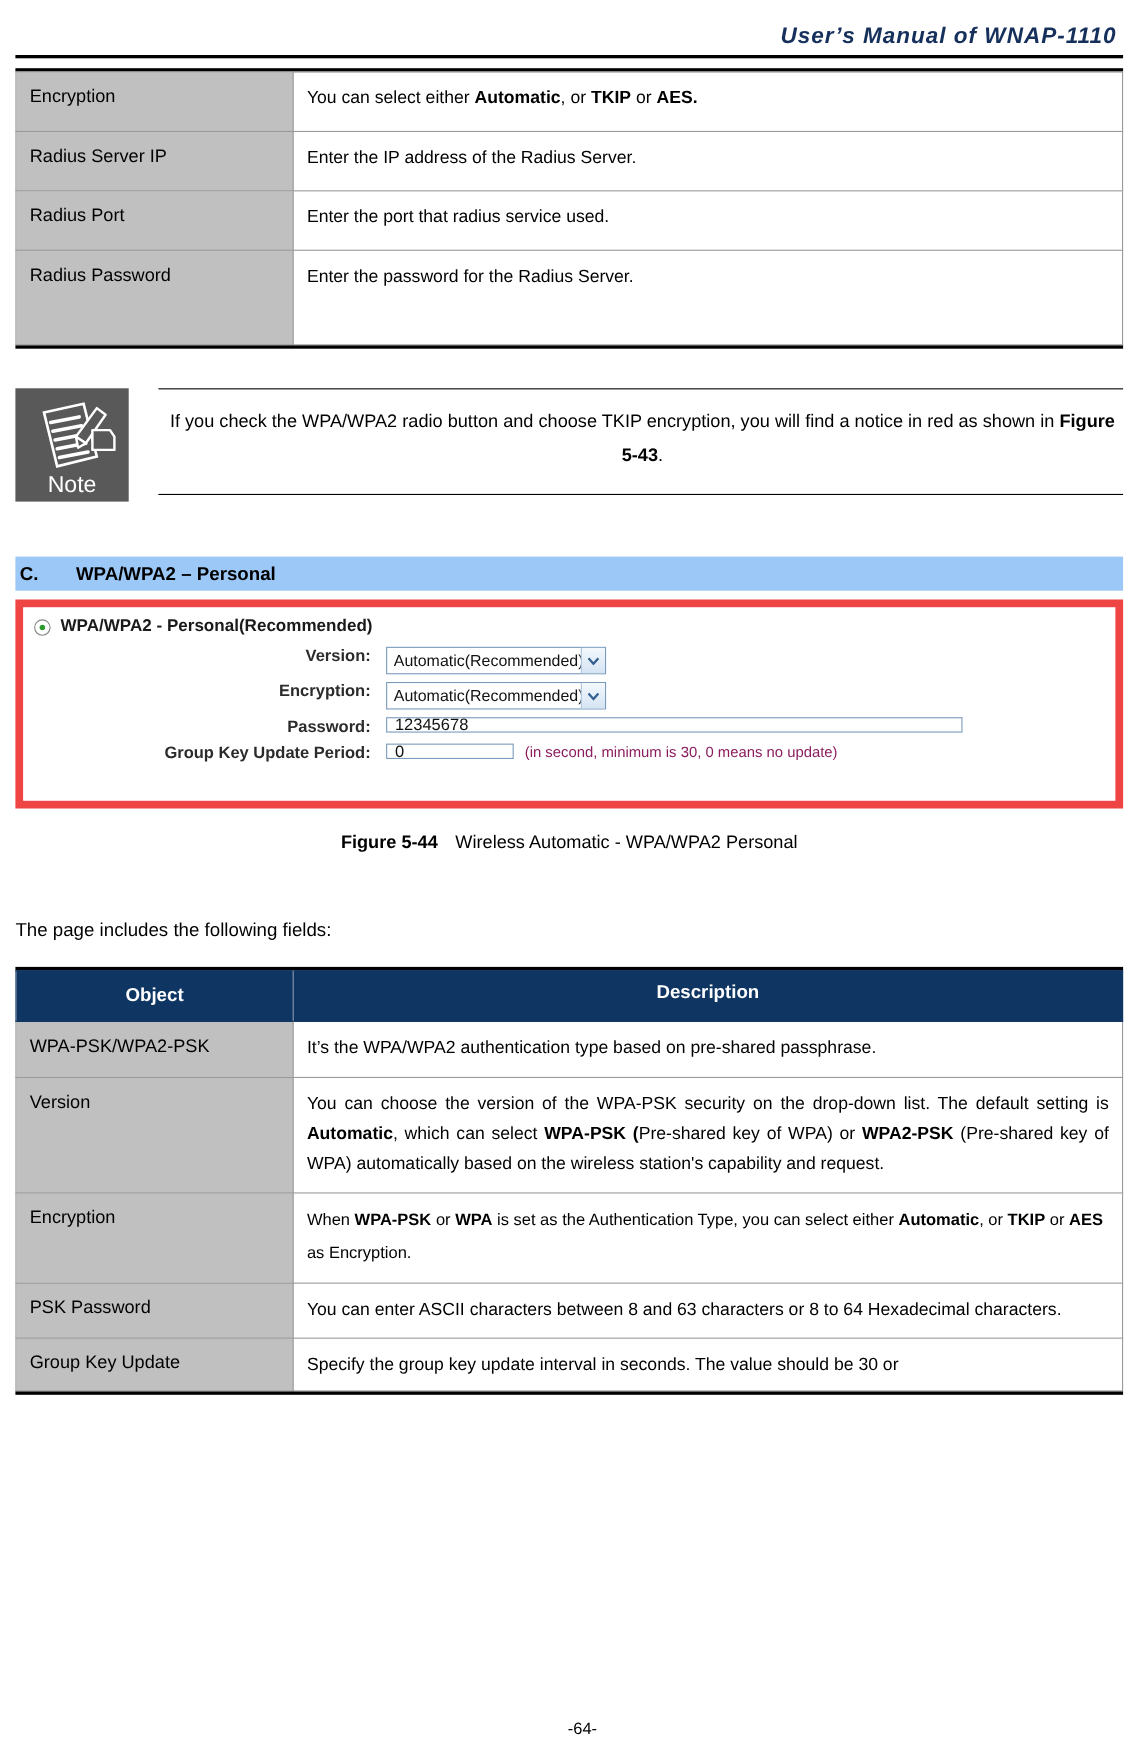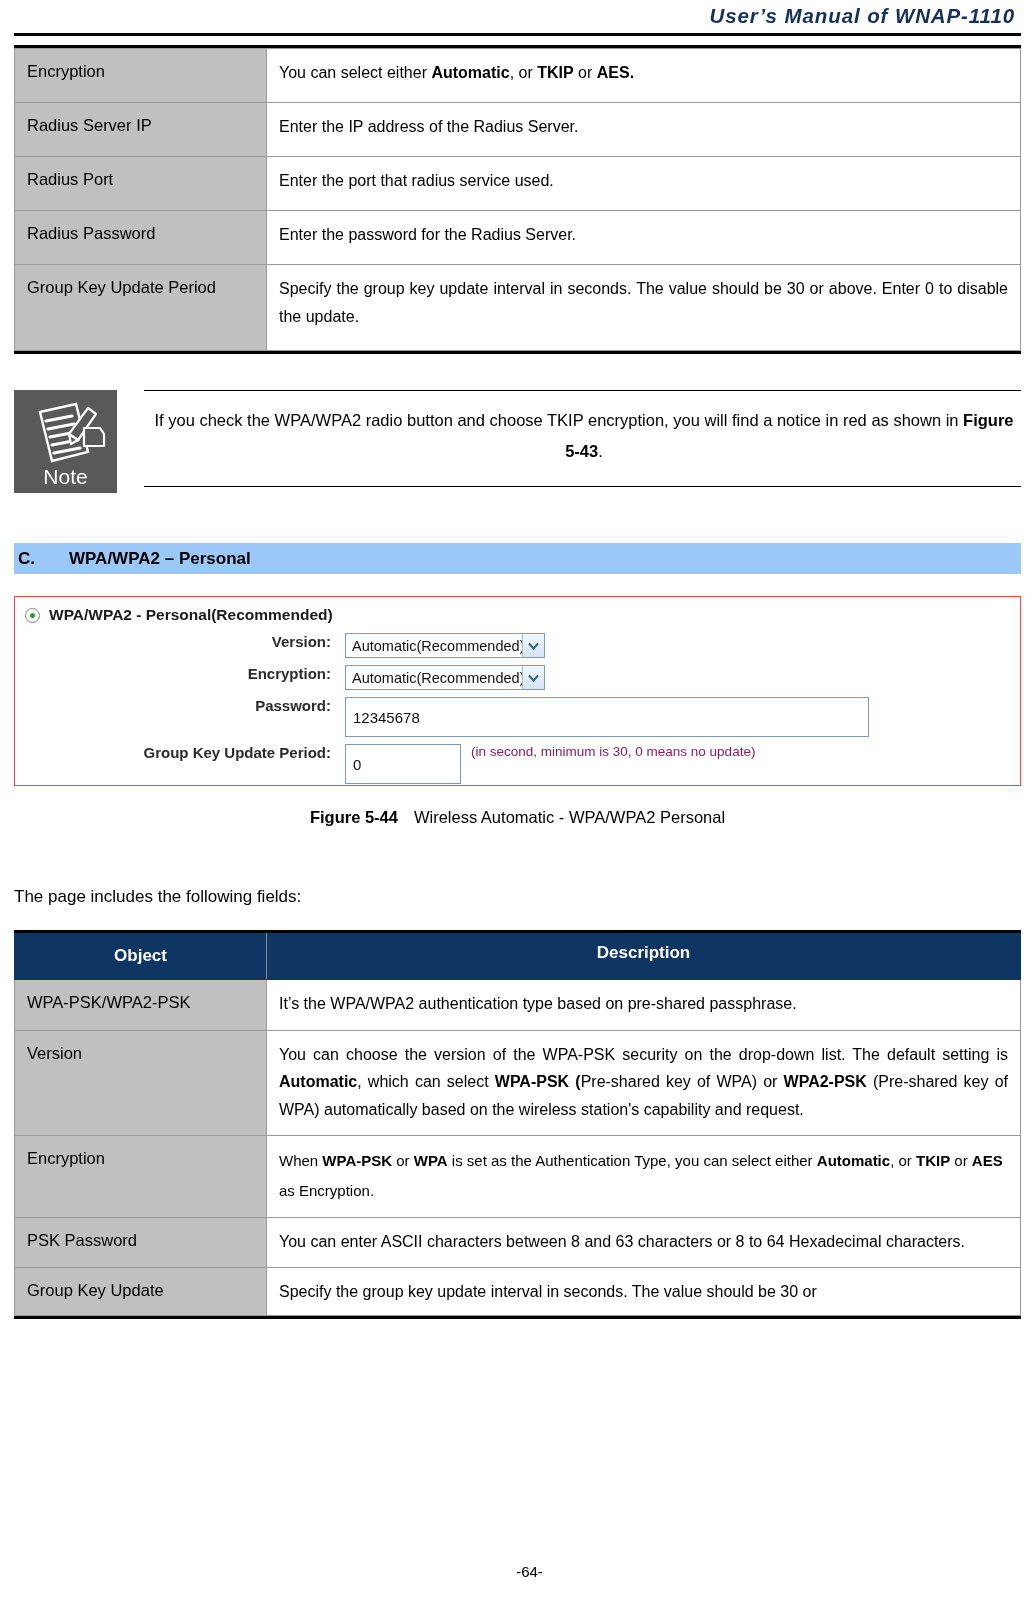--- a/index.html
+++ b/index.html
@@ -14,21 +14,21 @@
     color: #000000;
     position: relative;
     overflow: hidden;
   }
 
   .page {
     width: 1035px;
     height: 1598px;
     position: relative;
     box-sizing: border-box;
-    padding: 0 14px;
+    padding: 17px 14px;
   }
 
   
   .doc-header {
     text-align: right;
     padding-top: 4px;
     padding-right: 6px;
   }
   .doc-header-title {
     font-family: "Liberation Sans", sans-serif;
@@ -134,22 +134,22 @@
     font-size: 17px;
     margin-right: 34px;
   }
   .section-title {
     font-weight: bold;
     font-size: 17px;
   }
 
   
   .figure-frame {
-    margin-top: 22px;
-    border: 1px solid #ef4444;
+    margin-top: 8px;
+    border: 7px solid #ef4444;
     background: #ffffff;
     height: 190px;
     position: relative;
     box-sizing: border-box;
     padding: 9px 0 0 0;
   }
   .fig-row {
     display: flex;
     align-items: center;
   }
@@ -219,21 +219,21 @@
     background: linear-gradient(180deg,#f3f8fd 0%,#d5e4f3 100%);
     border-left: 1px solid #aac3dd;
     display: flex;
     align-items: center;
     justify-content: center;
   }
   .fig-select-arrow svg { display: block; }
   .fig-input {
     border: 1px solid #7b9bbd;
     background: #ffffff;
-    height: 40px;
+    height: 14px;
     box-sizing: border-box;
     display: flex;
     align-items: center;
     padding-left: 7px;
     font-size: 15px;
     color: #111111;
   }
   .fig-input.wide { width: 524px; }
   .fig-input.narrow { width: 116px; }
   .fig-hint {
@@ -313,24 +313,20 @@
         <td class="col-desc nojustify">Enter the IP address of the Radius Server.</td>
       </tr>
       <tr>
         <td class="col-object">Radius Port</td>
         <td class="col-desc nojustify">Enter the port that radius service used.</td>
       </tr>
       <tr>
         <td class="col-object">Radius Password</td>
         <td class="col-desc nojustify">Enter the password for the Radius Server.</td>
       </tr>
-      <tr>
-        <td class="col-object">Group Key Update Period</td>
-        <td class="col-desc">Specify the group key update interval in seconds. The value should be 30 or above. Enter 0 to disable the update.</td>
-      </tr>
     </tbody>
   </table>
   <div class="rule-heavy-bottom"></div>
 
   <div class="note-block">
     <div class="note-icon">
       <svg width="103" height="103" viewBox="0 0 103 103" aria-hidden="true">
         <g fill="none" stroke="#ffffff" stroke-width="2.4">
           <path d="M26 22 L62 14 L74 62 L38 71 Z" fill="none"></path>
         </g>

